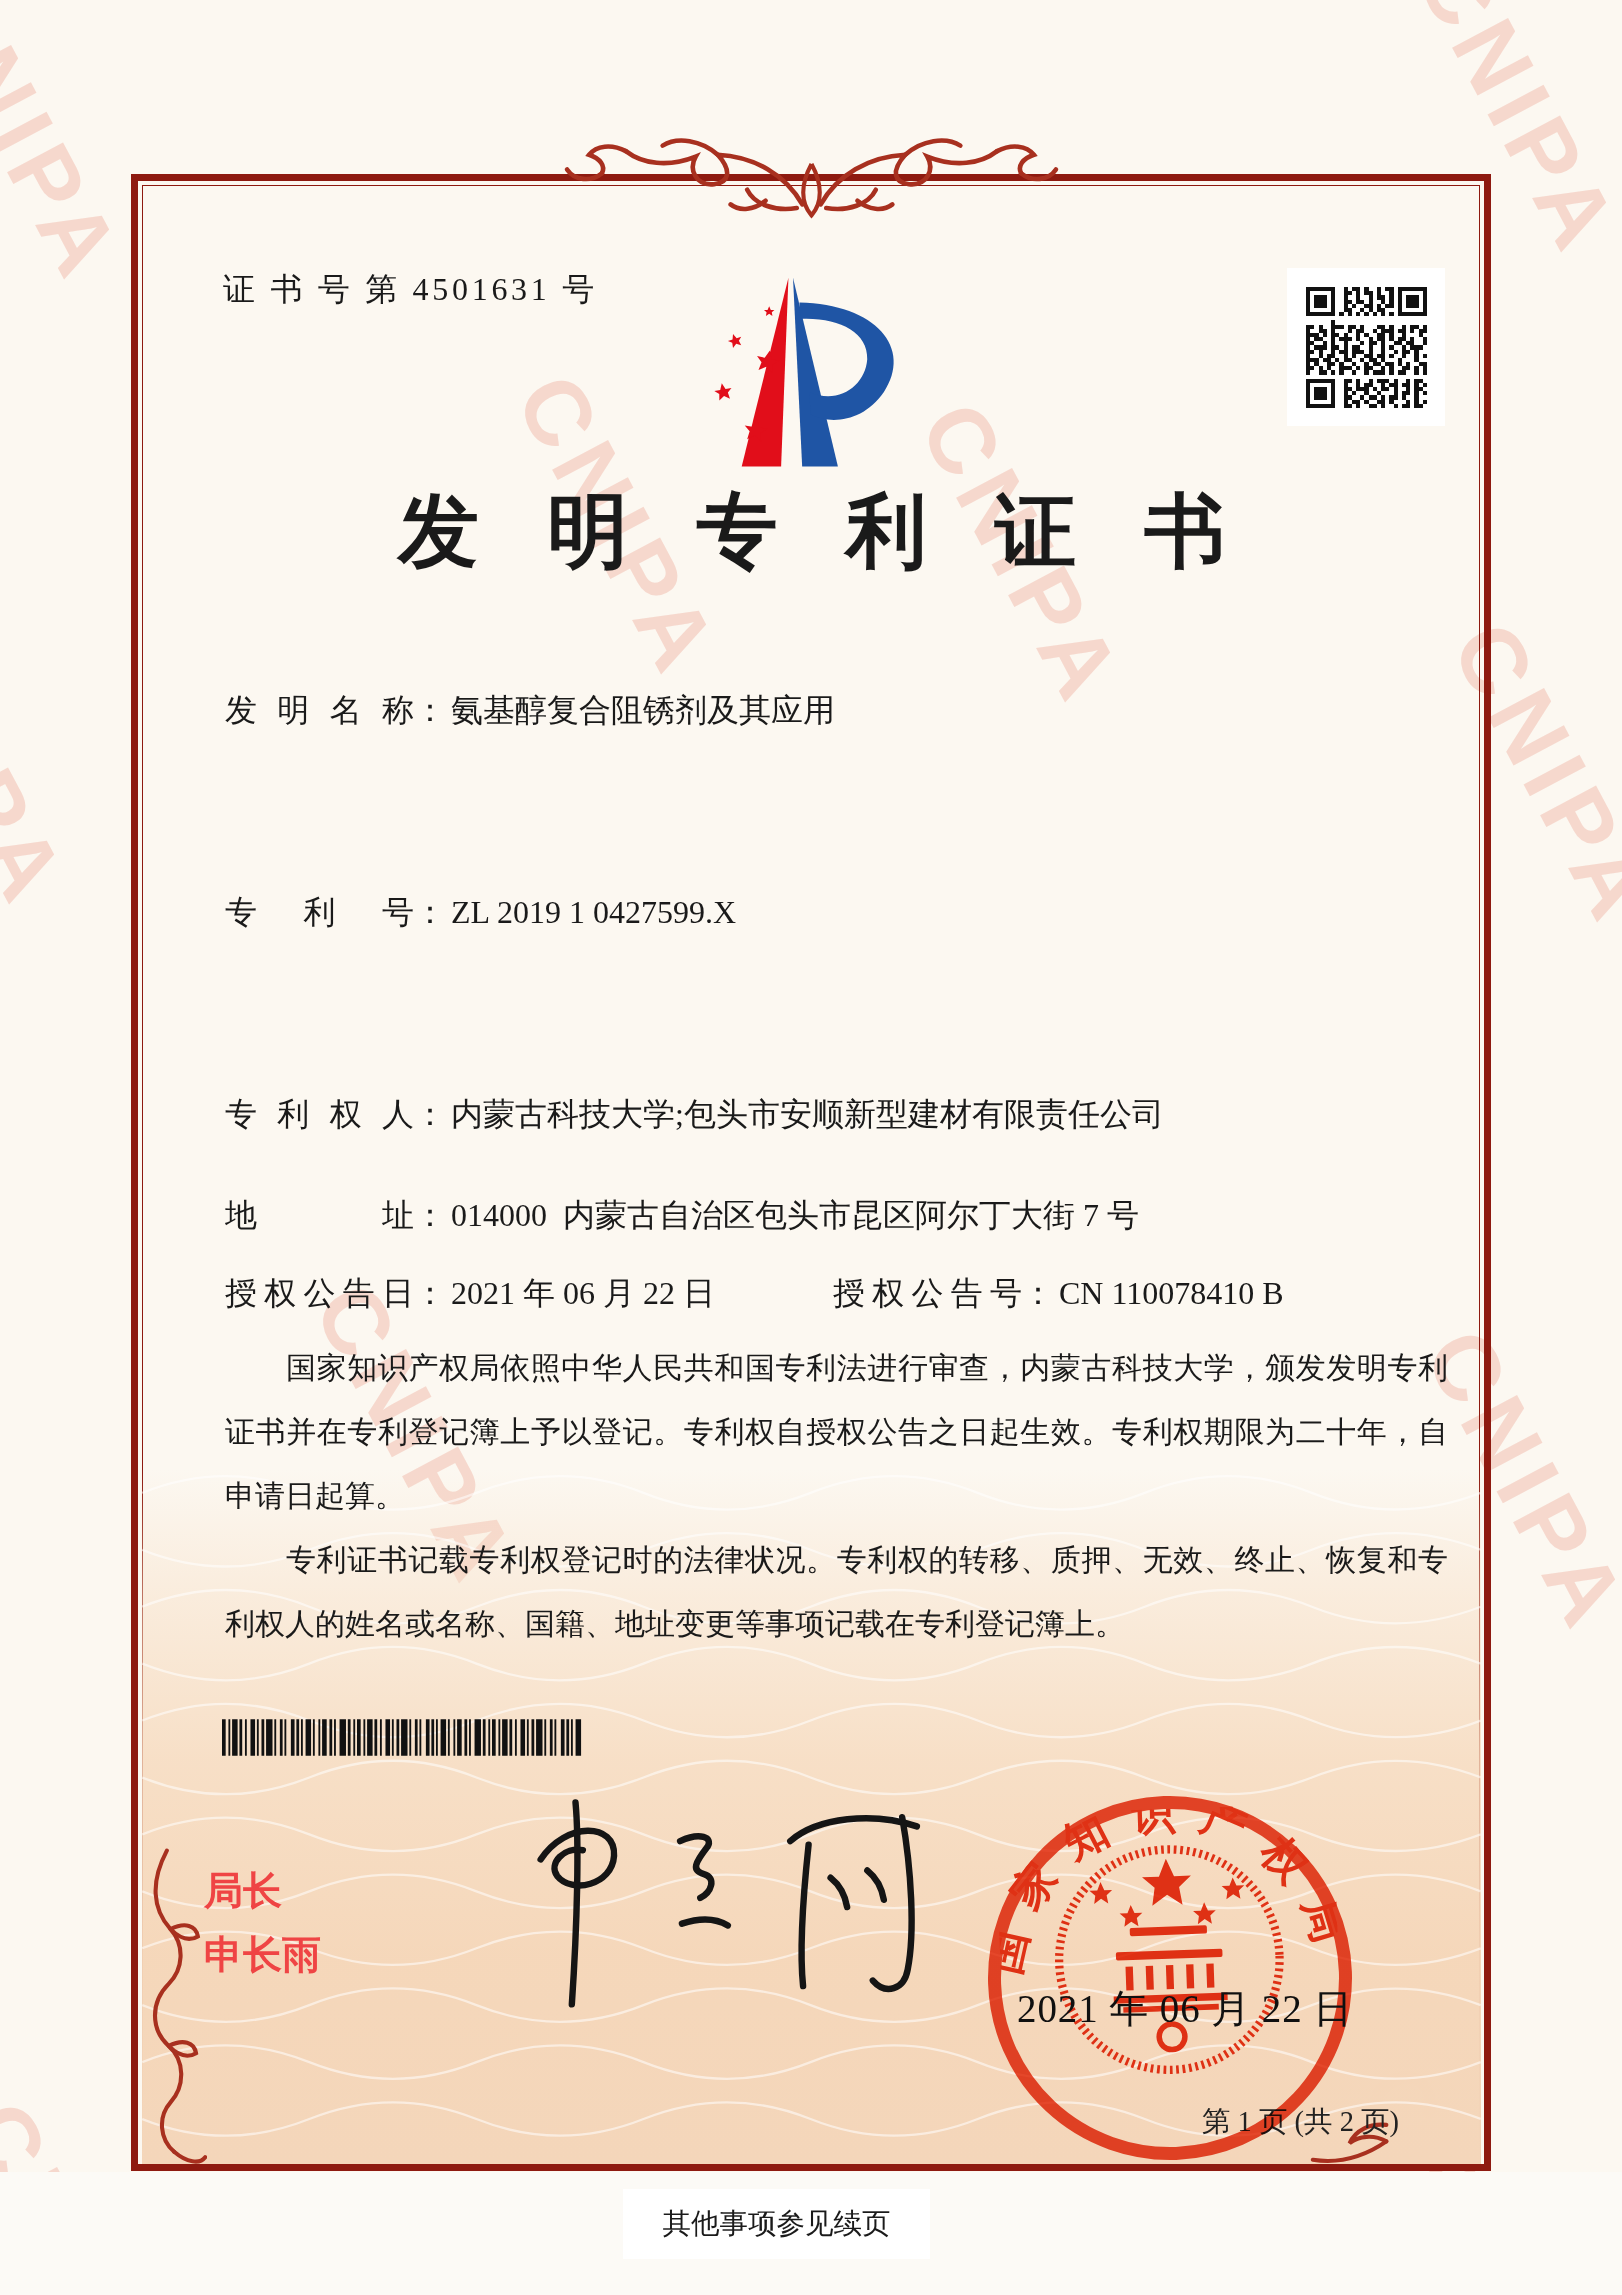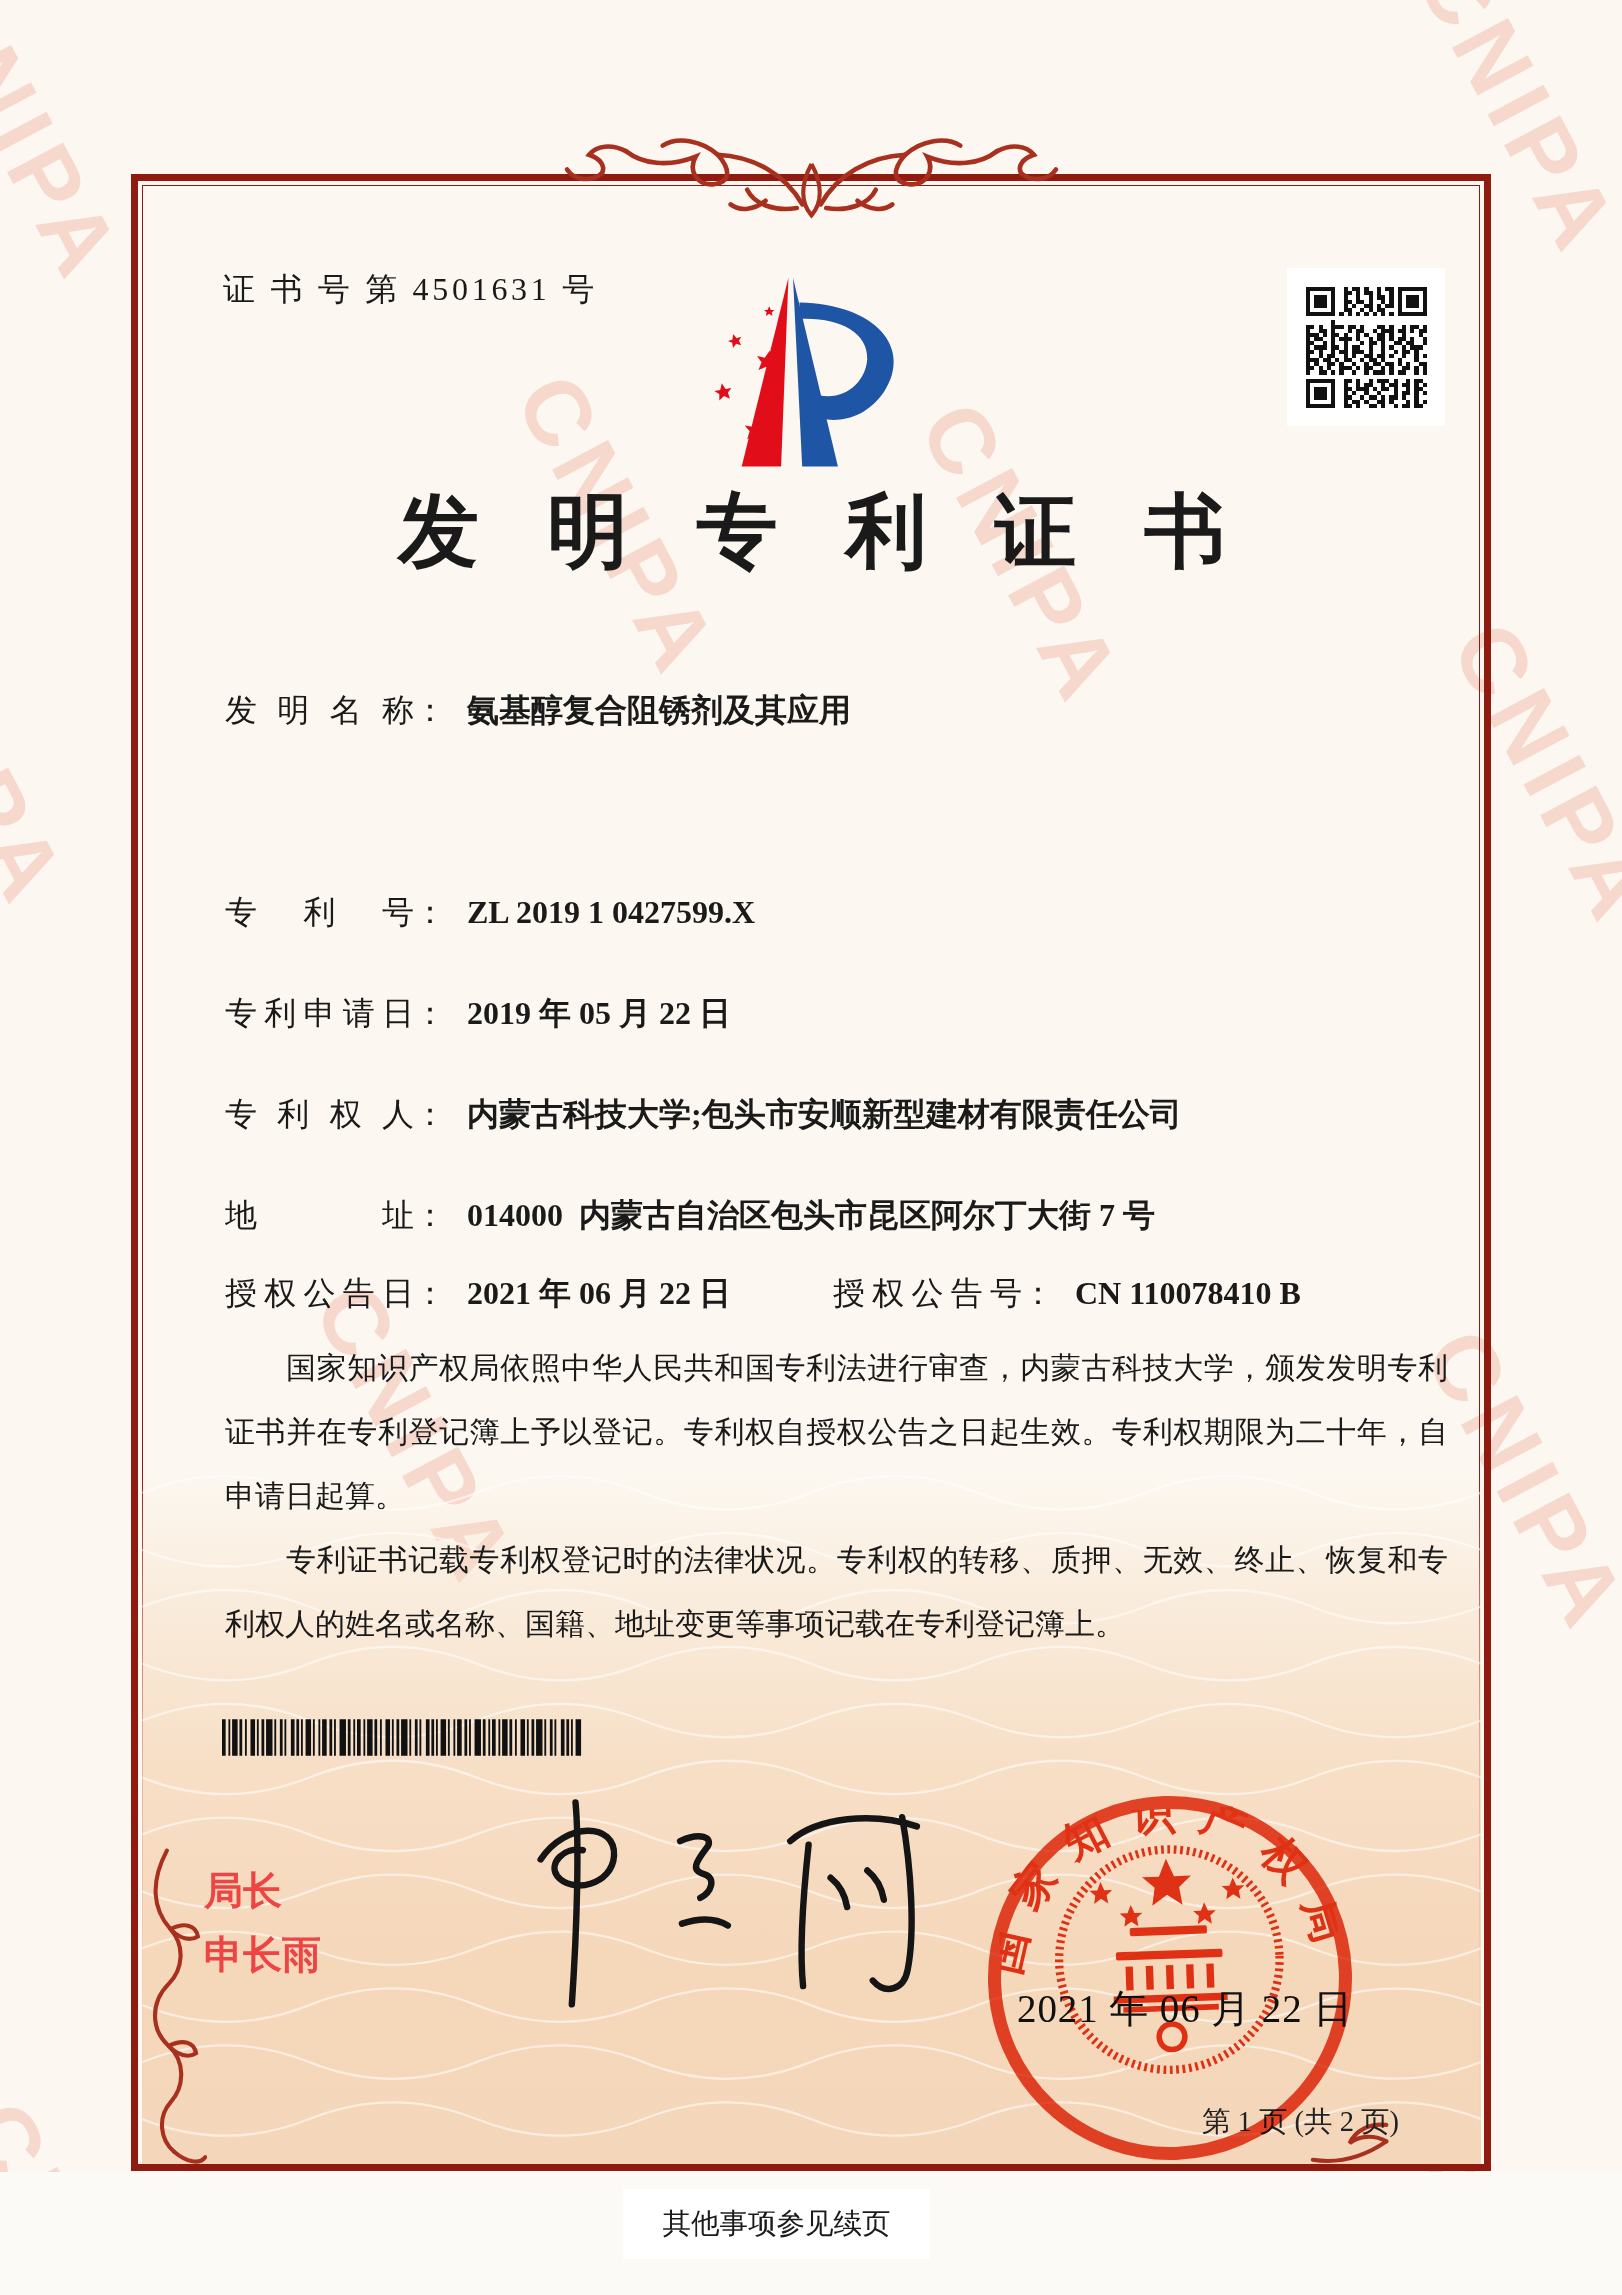--- a/index.html
+++ b/index.html
@@ -18,21 +18,21 @@
   .content{position:absolute;z-index:5;}
   .cert-no{left:223px;top:268px;font-size:32px;letter-spacing:3.7px;white-space:pre;}
   .logo{left:700px;top:275px;width:230px;height:197px;}
   .qr{left:1287px;top:268px;width:158px;height:158px;background:#fff;display:flex;
       align-items:center;justify-content:center;}
   .title{left:0;top:478px;width:1623px;text-align:center;font-size:81px;font-weight:bold;
          letter-spacing:24px;text-indent:24px;white-space:pre;}
   .kv{position:absolute;left:225px;z-index:5;font-size:32px;white-space:nowrap;}
   .kv-label{display:inline-block;width:189px;text-align:justify;text-align-last:justify;
             text-justify:inter-character;vertical-align:bottom;}
-  .kv-value{margin-left:21px;white-space:pre;font-weight:bold;}
+  .kv-value{margin-left:5px;white-space:pre;}
   .kv-group2{position:absolute;left:608px;top:0;white-space:nowrap;}
   .body-text{left:225px;top:1336px;width:1223px;font-size:30px;line-height:64px;text-align:justify;}
   .body-text p{margin:0;text-indent:61px;}
   .barcode{left:222px;top:1719px;width:360px;height:37px;}
   .sign-label{left:204px;font-size:39px;font-weight:600;
               font-family:"Liberation Sans","DejaVu Sans",sans-serif;color:#ef4444;}
   .signature{left:487px;top:1786px;width:478px;height:234px;}
   .seal{left:988px;top:1796px;width:364px;height:364px;border-radius:50%;
         border:13px solid rgba(231,56,26,.9);box-sizing:border-box;transform:rotate(-2deg);
         mix-blend-mode:multiply;z-index:6;}
@@ -189,23 +189,20 @@
   </div>
 
   <div class="content title" style="position:absolute;">发 明 专 利 证 书</div>
 
   <div class="kv" style="top:689px;">
     <span class="kv-label">发明名称</span><span class="kv-colon">：</span><span class="kv-value">氨基醇复合阻锈剂及其应用</span>
   </div>
   <div class="kv" style="top:891px;">
     <span class="kv-label">专利号</span><span class="kv-colon">：</span><span class="kv-value">ZL 2019 1 0427599.X</span>
   </div>
-  <div class="kv" style="top:992px;">
-    <span class="kv-label">专利申请日</span><span class="kv-colon">：</span><span class="kv-value">2019 年 05 月 22 日</span>
-  </div>
   <div class="kv" style="top:1093px;">
     <span class="kv-label">专利权人</span><span class="kv-colon">：</span><span class="kv-value">内蒙古科技大学;包头市安顺新型建材有限责任公司</span>
   </div>
   <div class="kv" style="top:1194px;">
     <span class="kv-label">地址</span><span class="kv-colon">：</span><span class="kv-value">014000  内蒙古自治区包头市昆区阿尔丁大街 7 号</span>
   </div>
   <div class="kv" style="top:1272px;">
     <span class="kv-label">授权公告日</span><span class="kv-colon">：</span><span class="kv-value">2021 年 06 月 22 日</span>
     <span class="kv-group2">
       <span class="kv-label">授权公告号</span><span class="kv-colon">：</span><span class="kv-value">CN 110078410 B</span>

